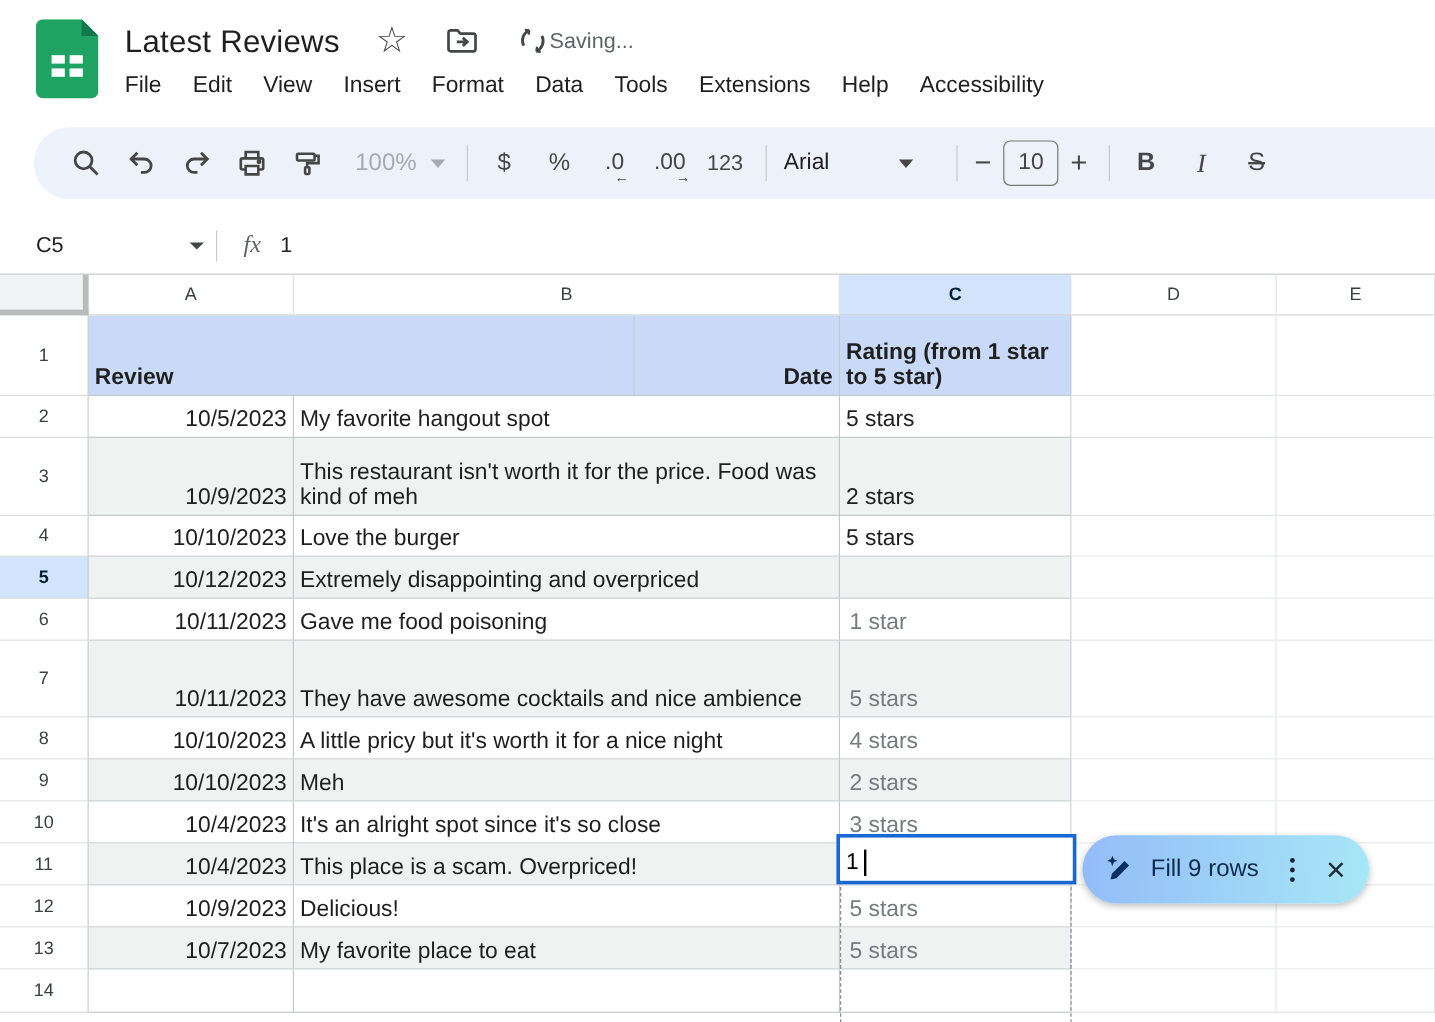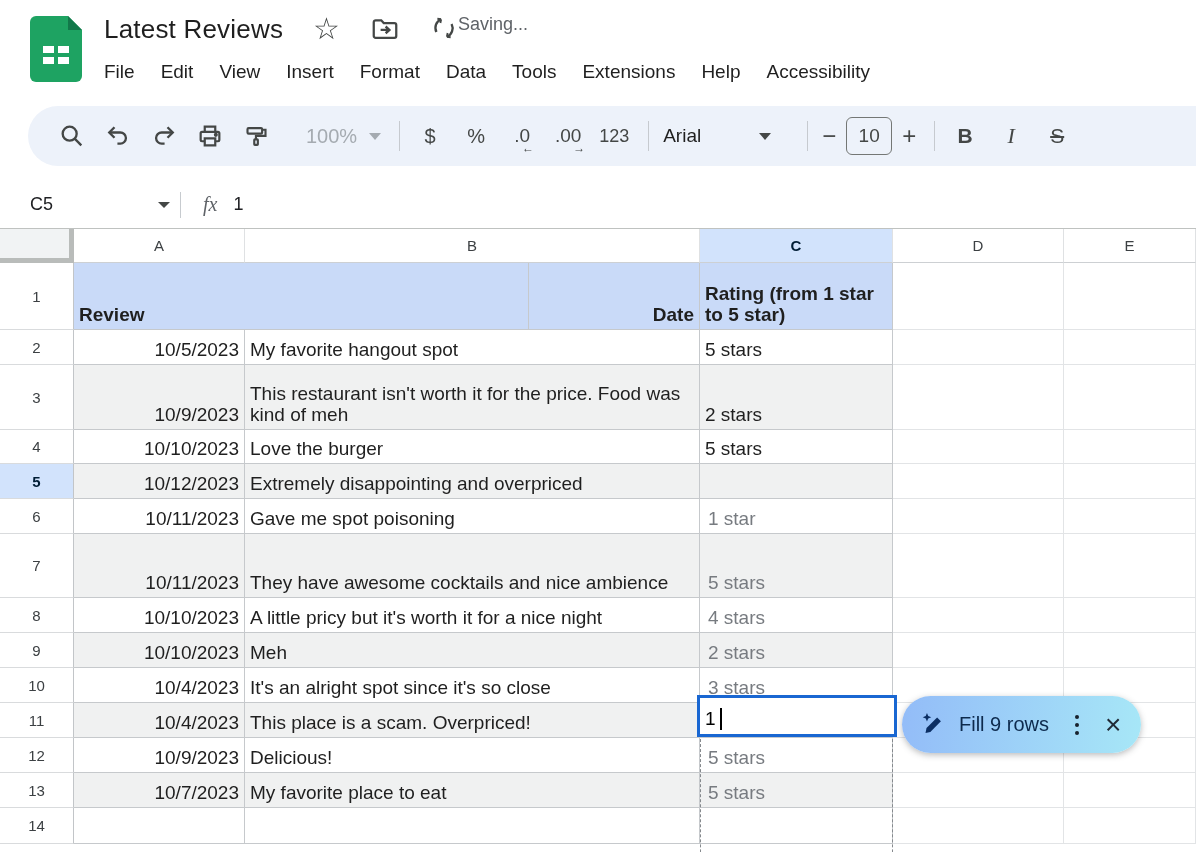--- a/index.html
+++ b/index.html
@@ -3,21 +3,21 @@
 <meta charset="utf-8">
 <style>
   * { margin:0; padding:0; box-sizing:border-box; }
   html,body { width:1196px; height:852px; overflow:hidden; background:#fff;
     font-family:"Liberation Sans", sans-serif; color:#1f1f1f; }
 
   
   .titlebar { display:flex; align-items:flex-start; padding:14px 0 0 30px; height:100px; }
   .logo { width:52px; height:66px; margin-top:2px; flex:0 0 auto; cursor:pointer; }
   .title-block { margin-left:22px; }
-  .title-row { display:flex; align-items:flex-start; height:40px; }
+  .title-row { display:flex; align-items:center; height:40px; }
   .doc-title { font-size:26px; font-weight:500; color:#1f1f1f; letter-spacing:.2px; }
   .title-icon { margin-left:30px; color:#444746; display:flex; align-items:center; cursor:pointer; }
   .star-glyph { font-size:30px; line-height:30px; }
   .saving { color:#5f6368; font-size:18px; cursor:default; }
   .menubar { display:flex; margin-top:4px; margin-left:-13px; }
   .menu-item { font-size:19px; padding:3px 13px; color:#1f1f1f; border-radius:6px; cursor:pointer; }
 
   
   .toolbar { margin:6px 0 0 28px; width:1168px; height:60px; background:#edf2fa;
     border-radius:30px 0 0 30px; display:flex; align-items:center; padding-left:28px; overflow:hidden; }
@@ -167,21 +167,21 @@
         <circle cx="17" cy="11" r="0.8" fill="#444746"></circle>
     </svg>
   </span>
   <span class="tb-btn">
     <svg viewBox="0 0 24 24" width="27" height="27" fill="none" stroke="#444746" stroke-width="1.9">
       <rect x="4" y="4.5" width="13" height="5" rx="1"></rect>
       <path d="M17 6 h3 v5.5 h-8.5 v3"></path>
         <rect x="10" y="14.5" width="3.2" height="5" rx="0.6"></rect>
     </svg>
   </span>
-  <span class="tb-btn" style="margin-left:20px;text-align:right;">
+  <span class="tb-btn" style="margin-left:10px;text-align:right;">
     <span class="tb-txt tb-zoom">100%</span>
     <span class="caret gray"></span>
   </span>
   <span class="tb-divider"></span>
   <span class="tb-btn">
       <span class="tb-txt" style="font-size:20px;">$</span>
     </span>
   <span class="tb-btn">
       <span class="tb-txt" style="font-size:20px;">%</span>
     </span>
@@ -265,21 +265,21 @@
         <div class="row-hdr sel" style="height: 35px;">5</div>
         <div class="cell date banded" style="width: 171px; padding-left: 17px;">10/12/2023</div>
         <div class="cell  banded" style="width: 455px;">Extremely disappointing and overpriced</div>
         <div class="cell  banded" style="width: 193px;"></div>
         <div class="cell outside" style="width: 171px;"></div>
         <div class="cell outside" style="width: 132px;"></div>
       </div>
       <div class="g-row" style="height: 35px;">
         <div class="row-hdr" style="height: 35px;">6</div>
         <div class="cell date" style="width: 171px;">10/11/2023</div>
-        <div class="cell " style="width: 455px;">Gave me spot poisoning</div>
+        <div class="cell " style="width: 455px;">Gave me food poisoning</div>
         <div class="cell  suggested" style="width: 193px;">1 star</div>
         <div class="cell outside" style="width: 171px;"></div>
         <div class="cell outside" style="width: 132px;"></div>
       </div>
       <div class="g-row" style="height: 64px;">
         <div class="row-hdr" style="height: 64px;">7</div>
         <div class="cell date banded" style="width: 171px;">10/11/2023</div>
         <div class="cell  banded" style="width: 455px;">They have awesome cocktails and nice ambience</div>
         <div class="cell  banded suggested" style="width: 193px;">5 stars</div>
         <div class="cell outside" style="width: 171px;"></div>

